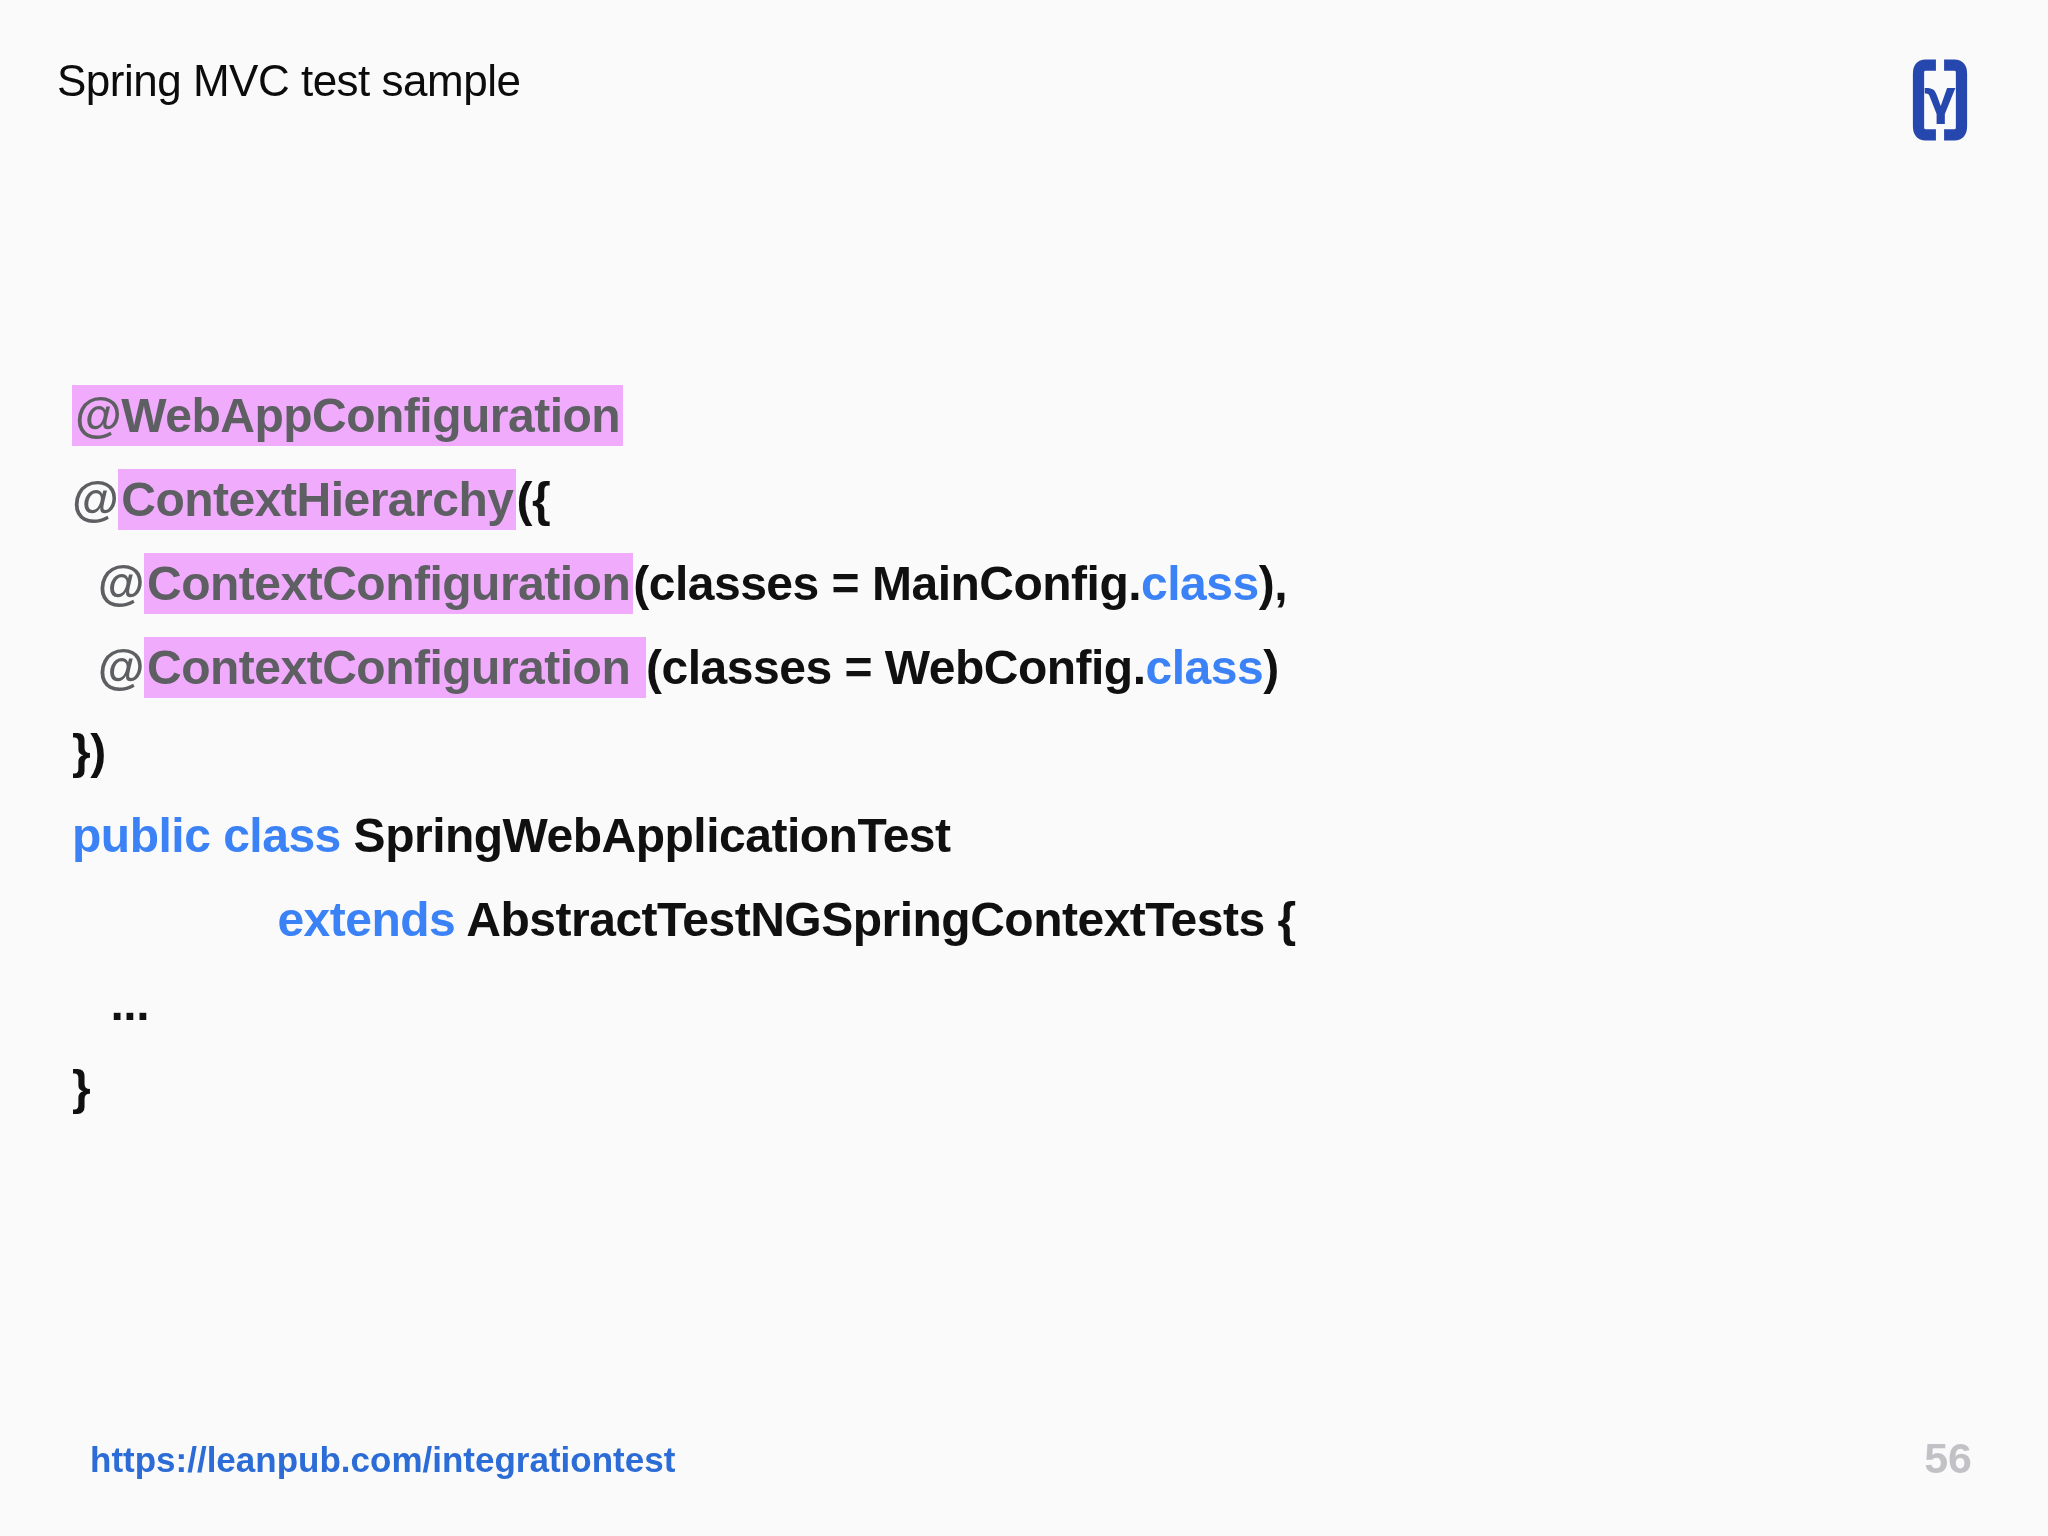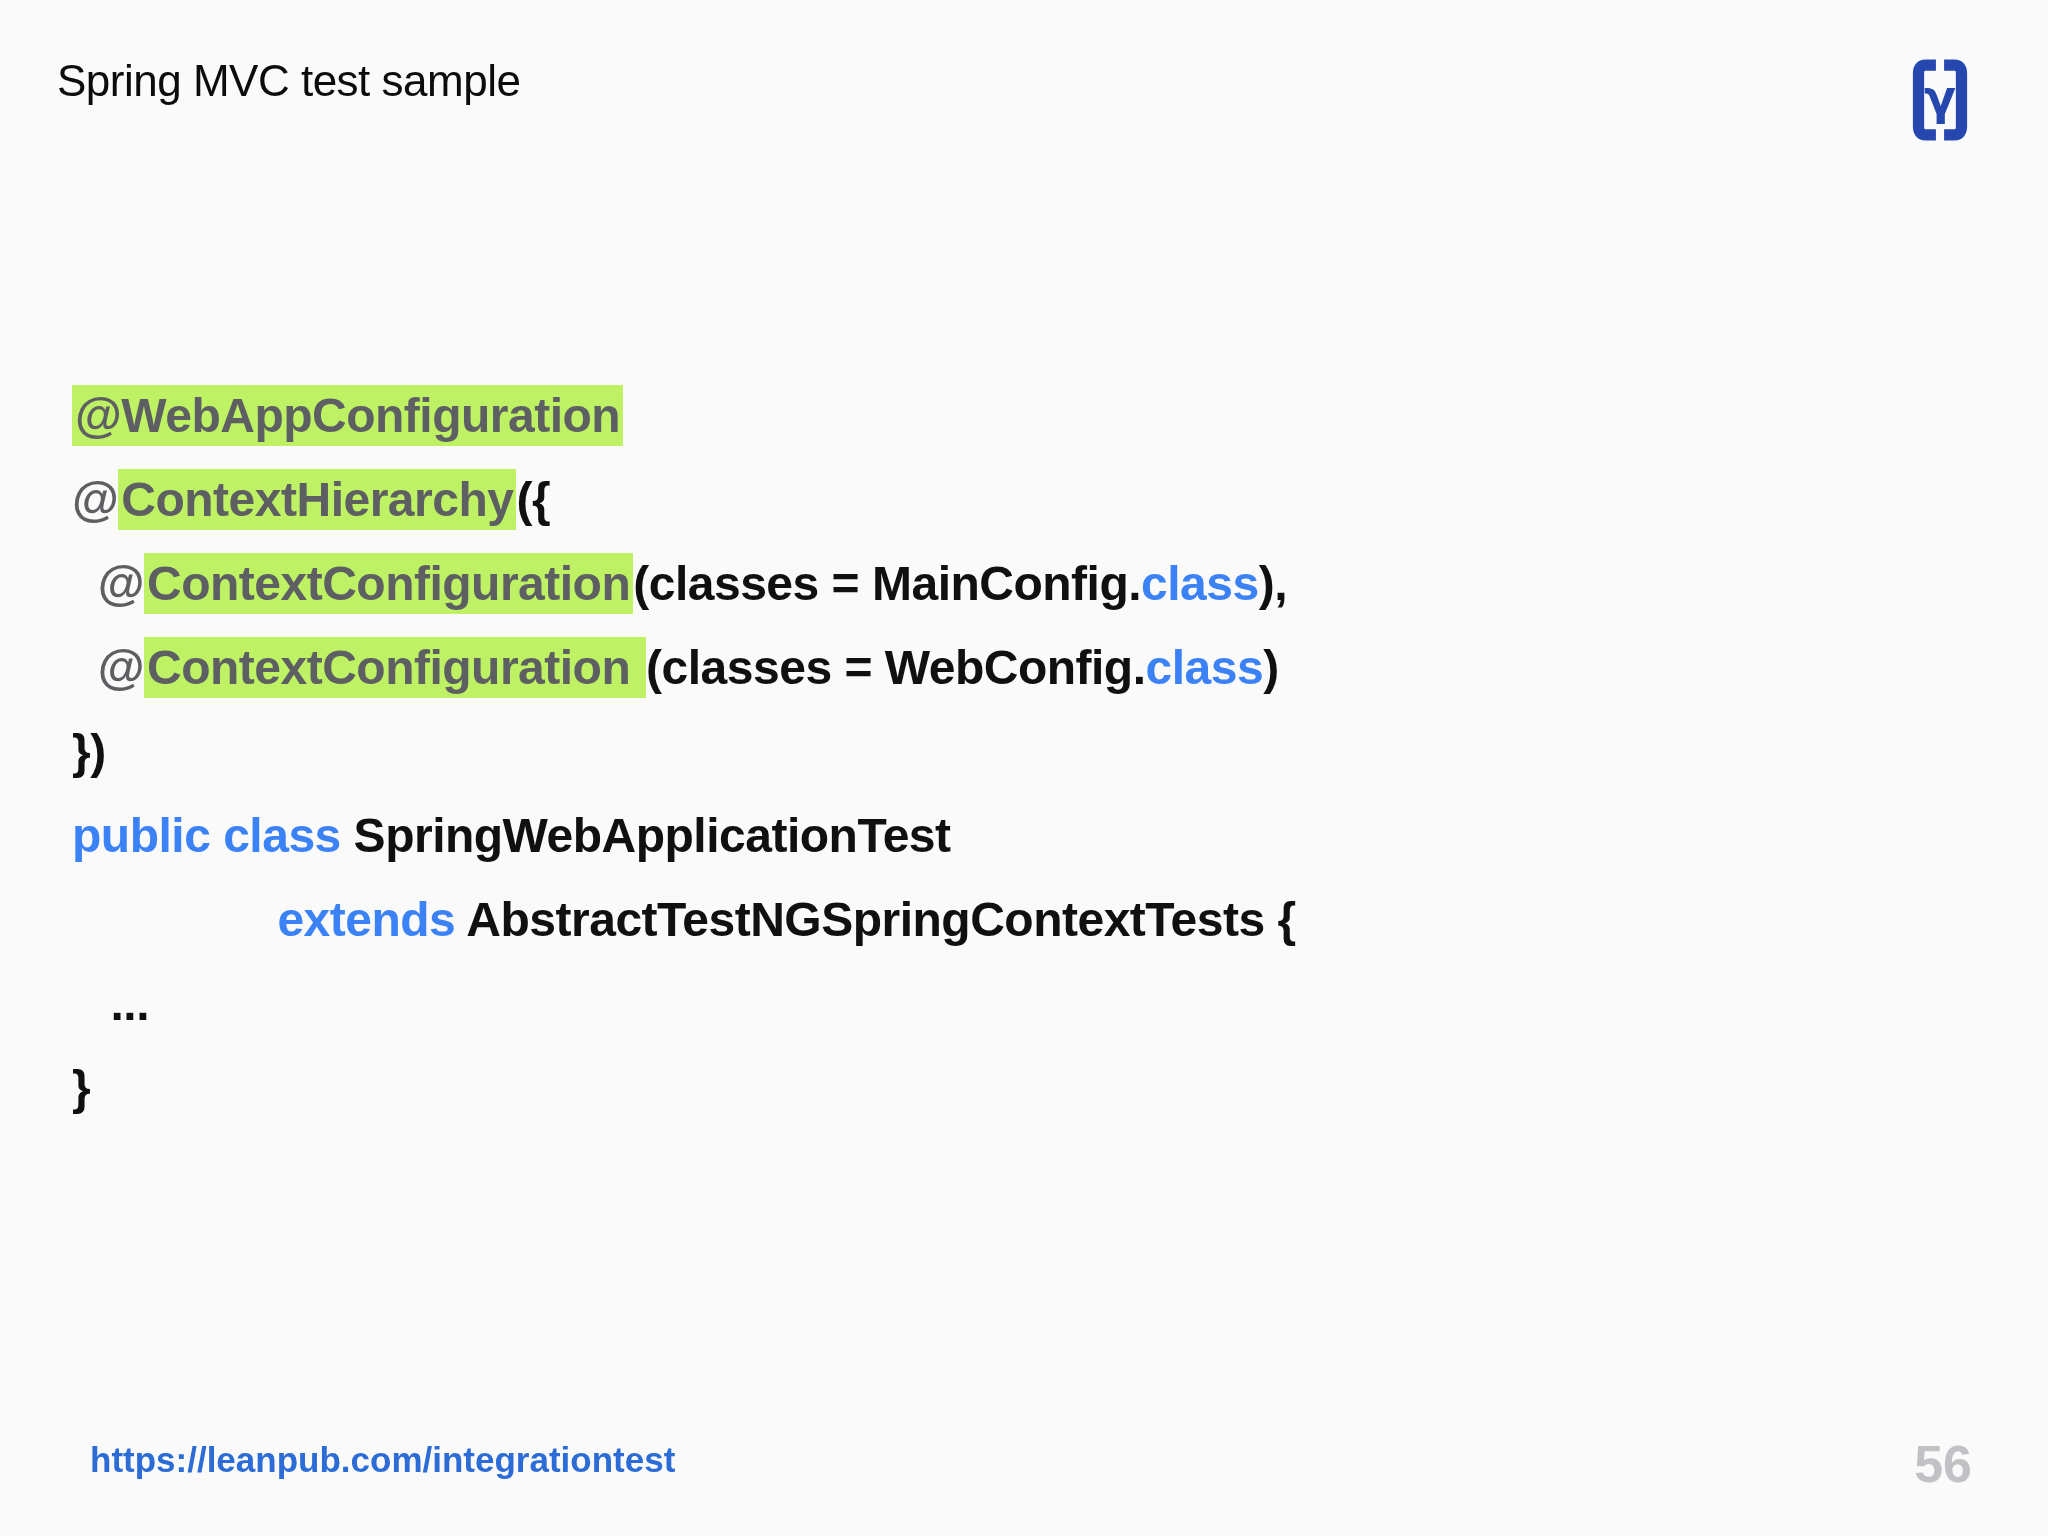--- a/index.html
+++ b/index.html
@@ -34,38 +34,38 @@
     line-height: 84px;
     white-space: pre;
     letter-spacing: -0.5px;
   }
   .code-line { height: 84px; }
   .seg-plain { color: #101010; }
   .seg-keyword { color: #3b82f6; }
   .seg-annotation { color: #5d5f62; }
   .seg-annotation-highlighted {
     color: #5d5f62;
-    background: #bef264;
+    background: #f0abfc;
     padding: 4px 3px;
   }
 
   .footer-link {
     position: absolute;
     left: 90px; top: 1440px;
     font-size: 35px;
     font-weight: bold;
     color: #2c6cd6;
     text-decoration: none;
     cursor: pointer;
   }
 
   .page-number {
     position: absolute;
     right: 76px; top: 1434px;
-    font-size: 52px;
+    font-size: 43px;
     font-weight: bold;
     color: #c2c2c6;
   }
 </style>
 </head>
 <body>
 
 <div class="title">Spring MVC test sample</div>
 
 <svg class="logo" viewBox="0 0 70 86" xmlns="http://www.w3.org/2000/svg">

